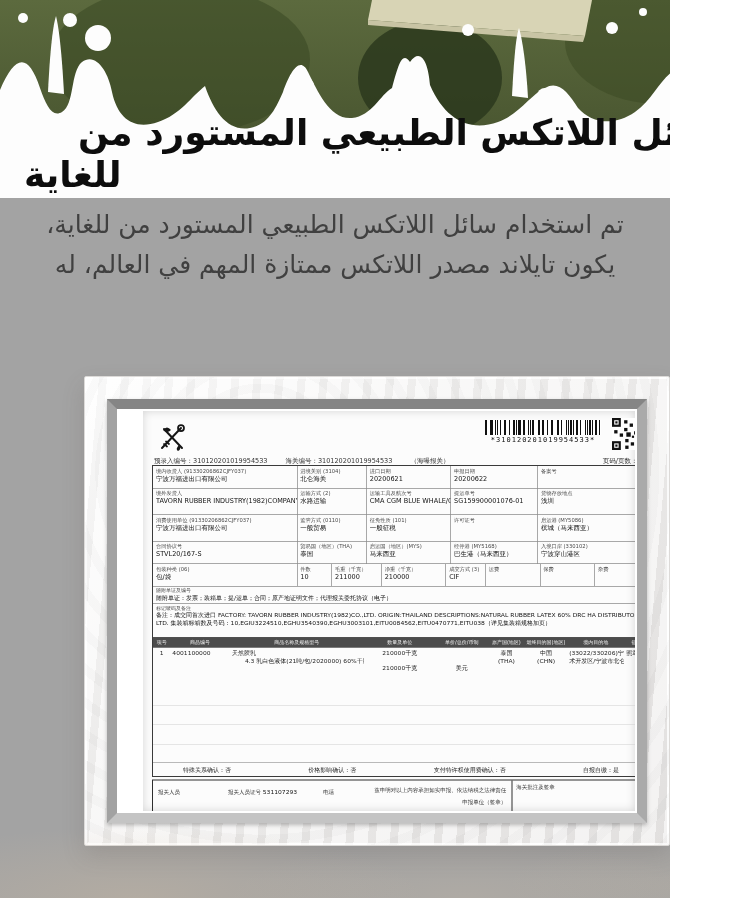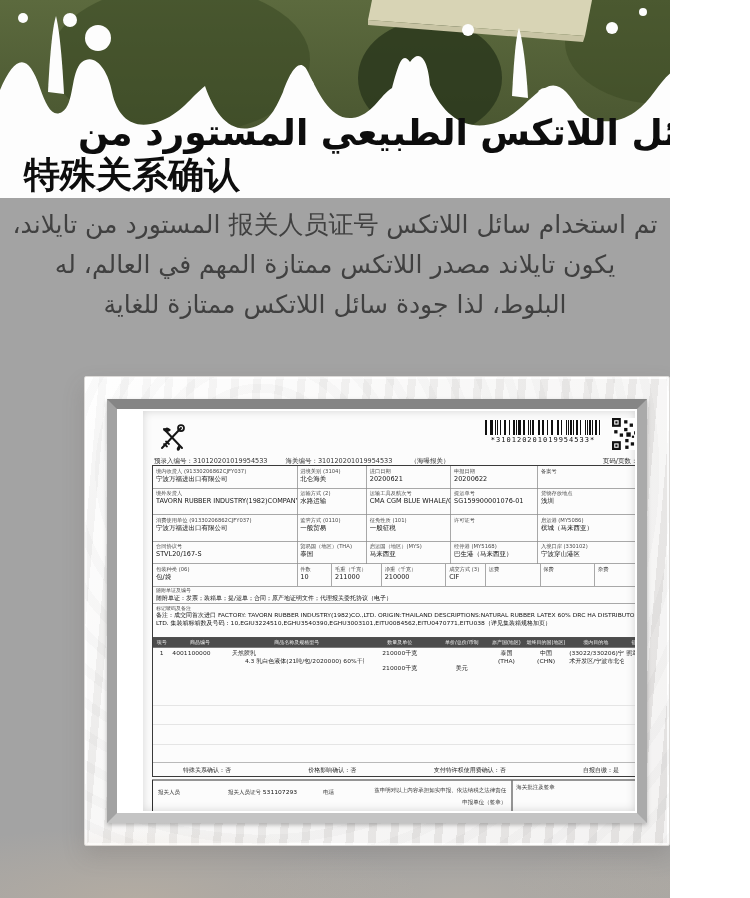--- a/index.html
+++ b/index.html
@@ -130,28 +130,27 @@
       <path fill="#fdfdfd" d="M0,198 L0,90 C15,55 28,52 40,88 C46,105 52,118 62,112
         C75,104 70,72 82,62 C95,52 108,70 112,92 C118,120 135,130 158,122
         C180,115 192,96 205,86 C214,112 228,132 250,128 C268,125 276,108 283,92
         C290,72 300,55 308,72 C318,92 330,120 352,118 C372,116 380,95 392,88
         C398,66 402,50 410,62 C420,48 428,60 430,85 C445,120 470,132 498,122
         C520,114 530,95 545,88 C558,80 568,92 578,108 C592,124 615,126 635,112
         C652,100 660,80 672,72 C690,60 710,64 725,76 C738,86 745,80 750,70 L750,198 Z"></path>
     </svg>
     <div class="hero-heading">
       <div class="hh1">سائل اللاتكس الطبيعي المستورد من</div>
-      <div class="hh2">特殊关系确认</div>
+      <div class="hh2">للغاية</div>
     </div>
   </div>
 
   <div class="intro">
-    <div>تم استخدام سائل اللاتكس 报关人员证号 المستورد من تايلاند،</div>
+    <div>تم استخدام سائل اللاتكس الطبيعي المستورد من للغاية،</div>
     <div>يكون تايلاند مصدر اللاتكس ممتازة المهم في العالم، له</div>
-    <div>البلوط، لذا جودة سائل اللاتكس ممتازة للغاية</div>
   </div>
 
   <div class="frame">
     <div class="frame-texture"></div>
     <div class="frame-bevel"></div>
     <div class="doc">
       <div class="doc-inner">
 
         <div class="doc-header">
           <svg class="emblem" width="64" height="64" viewBox="0 0 64 64">

